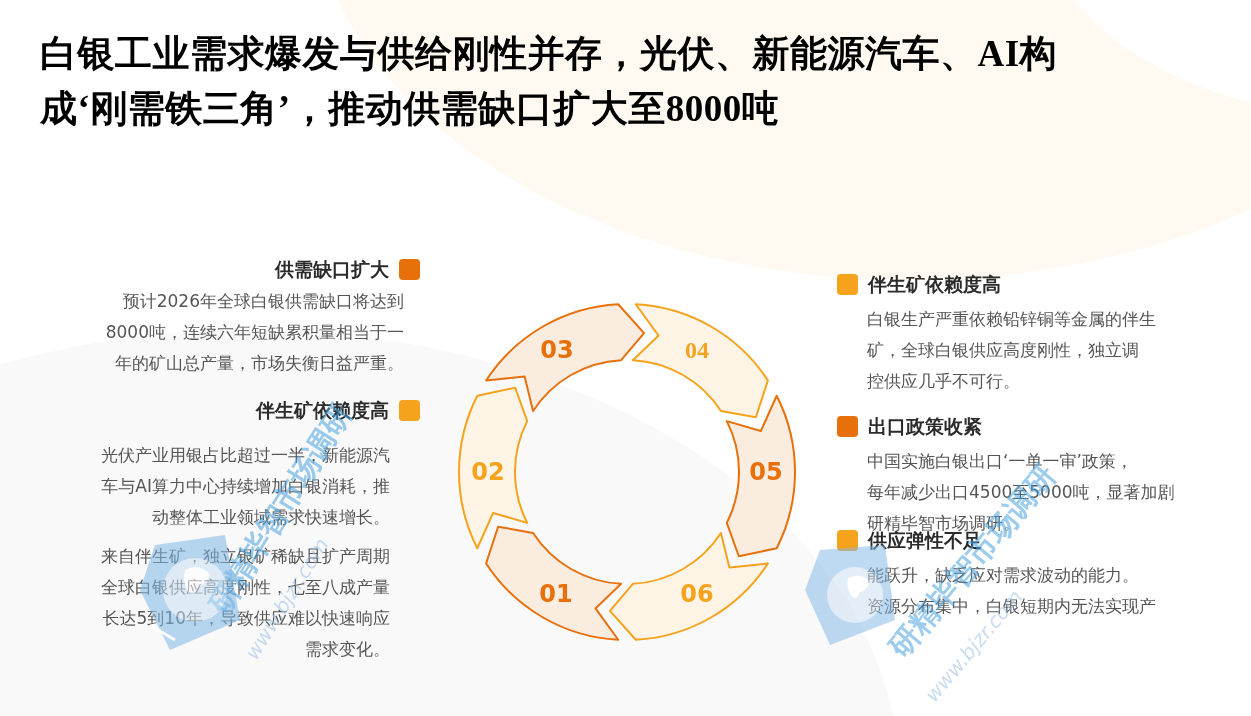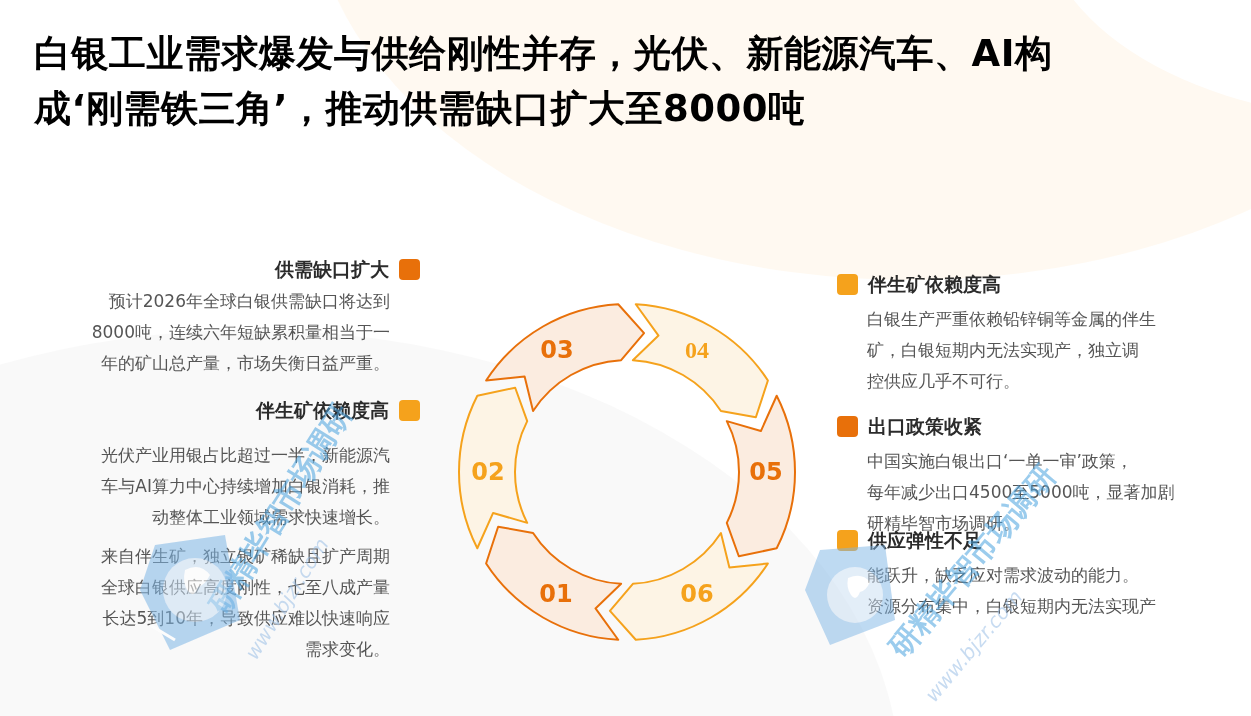--- a/index.html
+++ b/index.html
@@ -14,23 +14,24 @@
   .bg-cream-cut {
     position: absolute; left: 1040px; top: -300px; width: 700px; height: 420px;
     border-radius: 50%; background: #ffffff;
   }
   .bg-gray {
     position: absolute; left: -400px; top: 330px; width: 1300px; height: 900px;
     border-radius: 50%; background: #f6f6f7; opacity: 0.7;
   }
 
   .title {
-    position: absolute; left: 34px; top: 26px; width: 1180px; z-index: 2;
+    position: absolute; left: 40px; top: 26px; width: 1180px; z-index: 2;
     font-size: 37px; line-height: 55px; font-weight: bold; color: #000;
     letter-spacing: 0.5px;
+    font-family: Liberation Serif, serif;
   }
   .title span { display: block; white-space: nowrap; }
 
   .block { position: absolute; z-index: 2; }
   .block .head { display: flex; align-items: center; gap: 10px; }
   .block .head-text { font-size: 19px; font-weight: bold; color: #2b2b2b; line-height: 28px; white-space: nowrap; }
   .block .bullet { width: 21px; height: 21px; border-radius: 4px; flex: none; }
   .block .body { font-size: 17px; line-height: 31px; color: #555; margin-top: 6px; }
 
   .left .head { justify-content: flex-end; }
@@ -56,21 +57,21 @@
 <h1 class="title">
   <span>白银工业需求爆发与供给刚性并存，光伏、新能源汽车、AI构</span>
   <span>成‘刚需铁三角’，推动供需缺口扩大至8000吨</span>
 </h1>
 
 <div class="block left" style="left:40px; top:255px; width:380px;">
   <div class="head">
     <span class="head-text">供需缺口扩大</span>
     <span class="bullet" style="background:#e8700a"></span>
   </div>
-  <div class="body" style="margin-right:30px; margin-top:3px;">
+  <div class="body" style="margin-right:16px; margin-top:3px;">
     <div>预计2026年全球白银供需缺口将达到</div>
     <div>8000吨，连续六年短缺累积量相当于一</div>
     <div>年的矿山总产量，市场失衡日益严重。</div>
   </div>
 </div>
 
 <div class="block left" style="left:40px; top:396px; width:380px;">
   <div class="head">
     <span class="head-text">伴生矿依赖度高</span>
     <span class="bullet" style="background:#f5a21c"></span>
@@ -91,21 +92,21 @@
   </div>
 </div>
 
 <div class="block right" style="left:837px; top:270px; width:400px;">
   <div class="head">
     <span class="bullet" style="background:#f5a21c"></span>
     <span class="head-text">伴生矿依赖度高</span>
   </div>
   <div class="body">
     <div>白银生产严重依赖铅锌铜等金属的伴生</div>
-    <div>矿，白银短期内无法实现产，独立调</div>
+    <div>矿，全球白银供应高度刚性，独立调</div>
     <div>控供应几乎不可行。</div>
   </div>
 </div>
 
 <div class="block right" style="left:837px; top:412px; width:400px;">
   <div class="head">
     <span class="bullet" style="background:#e8700a"></span>
     <span class="head-text">出口政策收紧</span>
   </div>
   <div class="body">

